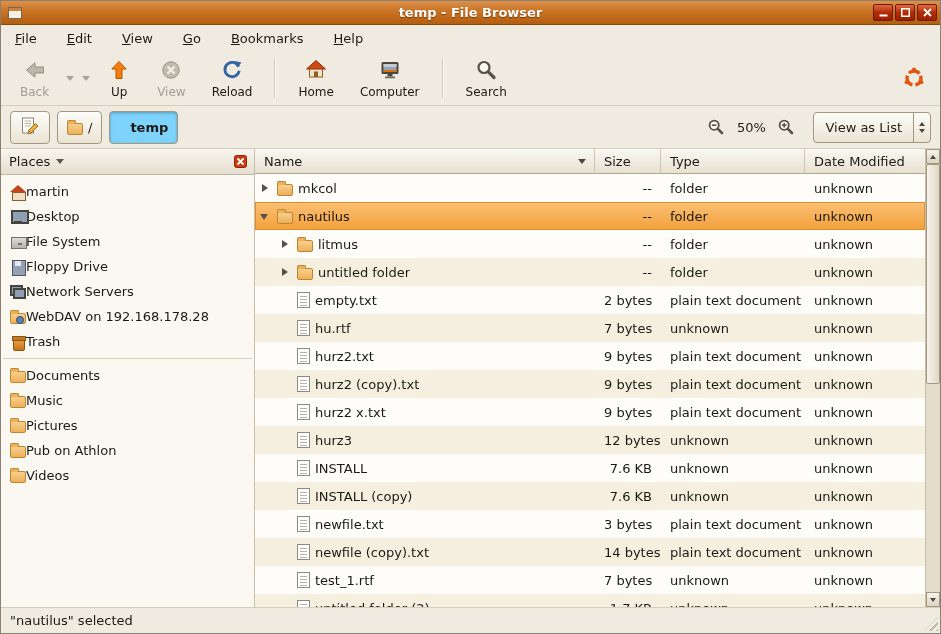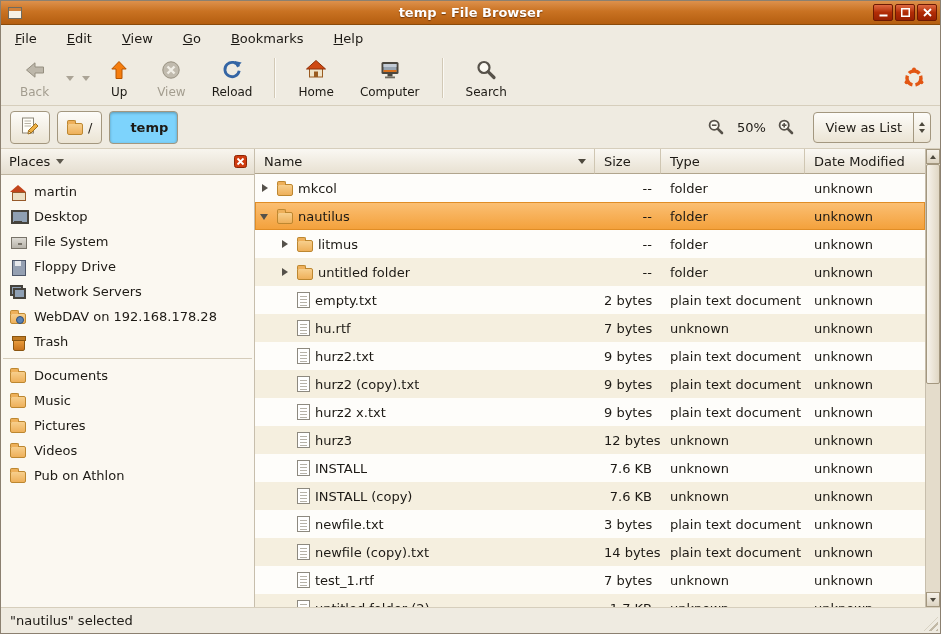--- a/index.html
+++ b/index.html
@@ -51,21 +51,21 @@
   .ctext{display:flex; align-items:center; padding:0 11px;}
   .cstep{border-left:1px solid #a3977f; display:flex; flex-direction:column; align-items:center; justify-content:center; gap:3px; padding:0 5px;}
   
   .main{flex:1; display:flex; min-height:0;}
   .sidebar{flex:0 0 254px; display:flex; flex-direction:column; background:#fbf8f1; border-right:1px solid #c7beac;}
   .sb-header{flex:0 0 26px; display:flex; align-items:center; padding:0 5px 0 8px;
     background:linear-gradient(180deg,#f8f5ee,#e5ded0); border-bottom:1px solid #bfb5a0;}
   .sb-title{display:flex; align-items:center; gap:6px; flex:1;}
   .sb-close{display:flex; align-items:center; justify-content:center; width:18px; height:18px;}
   .sb-list{flex:1; overflow:hidden; padding-top:4px;}
-  .sb-item{height:25px; display:flex; align-items:center; gap:8px; padding:0 9px; white-space:nowrap;}
+  .sb-item{height:25px; display:flex; align-items:center; padding:0 9px; white-space:nowrap;}
   .sb-sep{height:1px; background:#d5ccba; margin:4px 2px;}
   
   .si{width:16px; height:16px; position:relative; flex:0 0 16px;}
   .si-home::before{content:"";position:absolute;top:1px;left:0;border-left:8px solid transparent;border-right:8px solid transparent;border-bottom:7px solid #c2451c;}
   .si-home::after{content:"";position:absolute;top:8px;left:2px;width:12px;height:7px;background:#ecdfc4;border:1px solid #96592a;}
   .si-monitor::before{content:"";position:absolute;top:1px;left:1px;width:14px;height:10px;background:#8fa0b4;border:2px solid #46433c;}
   .si-monitor::after{content:"";position:absolute;bottom:1px;left:4px;width:8px;height:3px;background:#46433c;}
   .si-drive::before{content:"";position:absolute;top:3px;left:1px;width:14px;height:10px;background:linear-gradient(#dedbd4,#b7b3aa);border:1px solid #777268;}
   .si-drive::after{content:"";position:absolute;bottom:5px;right:4px;width:4px;height:2px;background:#777268;}
   .si-floppy::before{content:"";position:absolute;top:1px;left:2px;width:12px;height:14px;background:#95a0b2;border:1px solid #4d5668;}
@@ -334,25 +334,25 @@
         <div class="sb-item">
             <span class="ic-folder"></span>
             <span>Music</span>
           </div>
         <div class="sb-item">
             <span class="ic-folder"></span>
             <span>Pictures</span>
           </div>
         <div class="sb-item">
             <span class="ic-folder"></span>
+            <span>Pub on Athlon</span>
+          </div>
+        <div class="sb-item">
+            <span class="ic-folder"></span>
             <span>Videos</span>
-          </div>
-        <div class="sb-item">
-            <span class="ic-folder"></span>
-            <span>Pub on Athlon</span>
           </div>
       </div>
     </div>
 
     <div class="listpane">
       <div class="listcontent">
         <div class="lheader">
           <div class="hcell w-name">
               <span>Name</span>
               <span class="sortind"></span>

